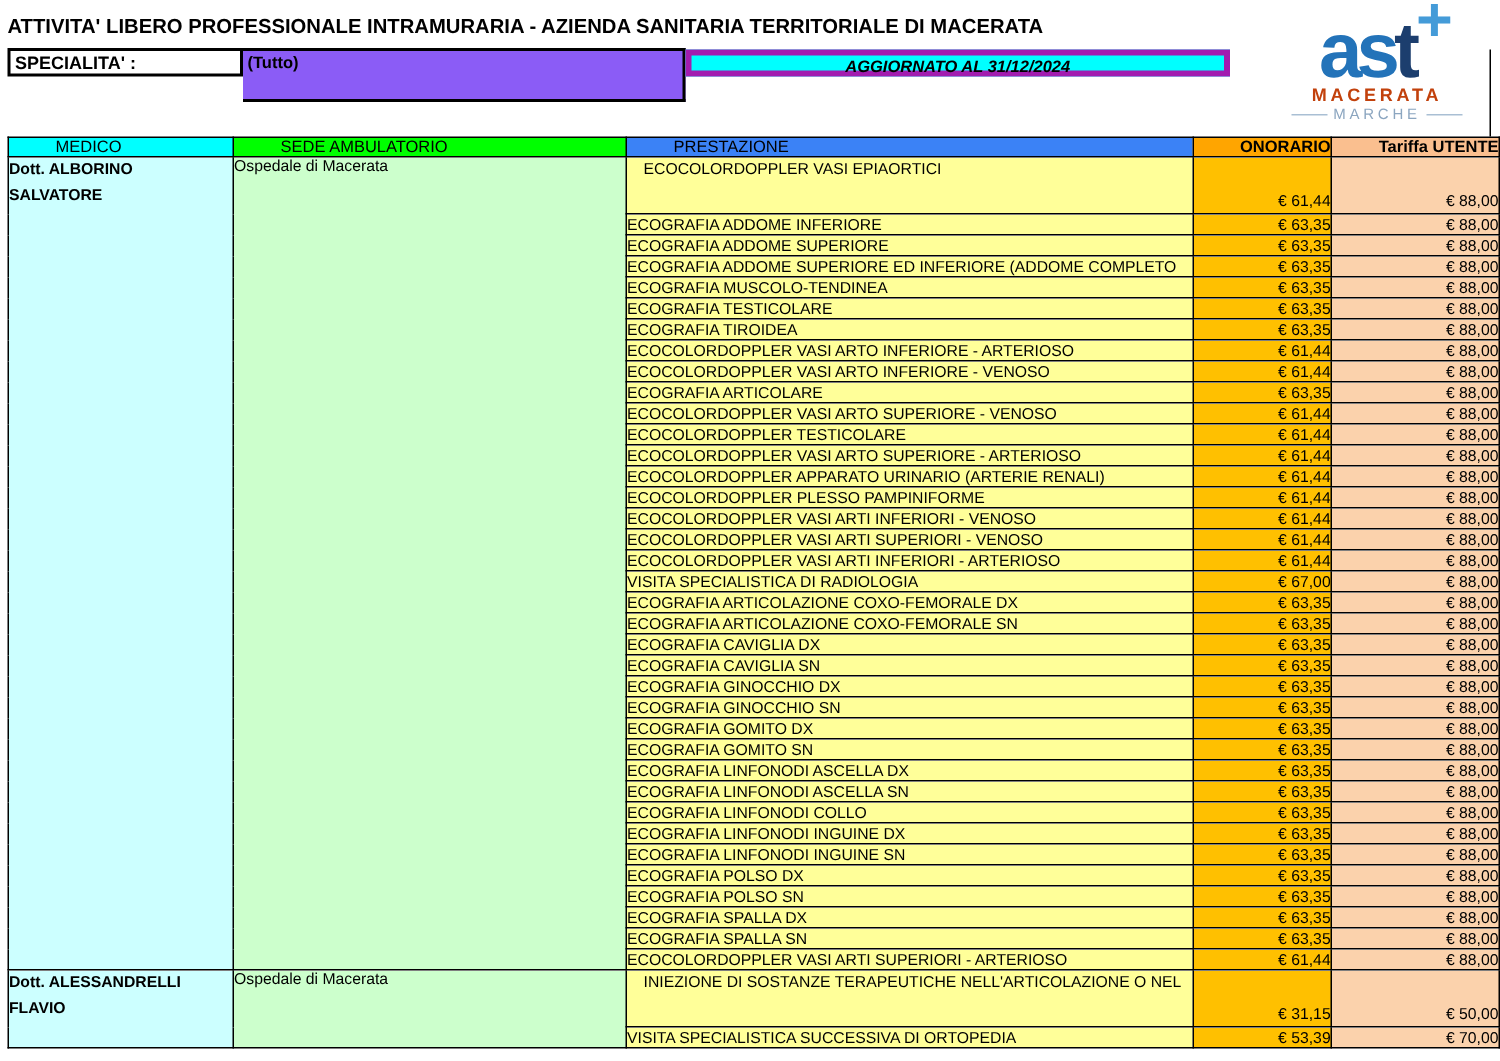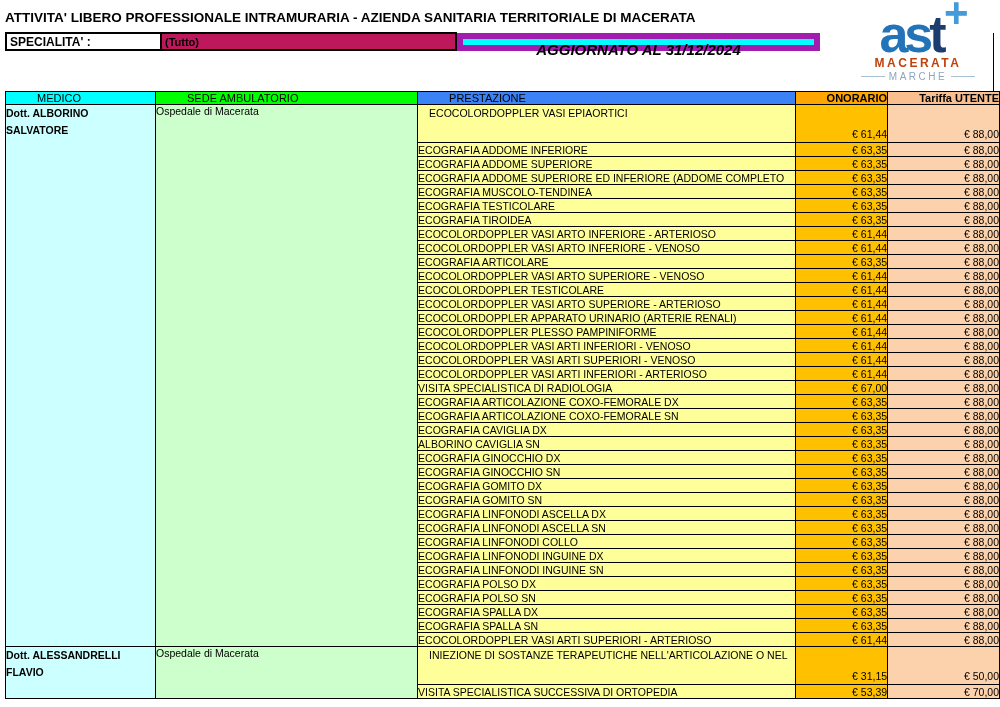--- a/index.html
+++ b/index.html
@@ -12,28 +12,28 @@
   .title {
     position: absolute; left: 5px; top: 10px;
     font-size: 13.5px; font-weight: bold; white-space: nowrap;
   }
   .f-label {
     position: absolute; left: 5px; top: 32px; width: 157px; height: 19px;
     background: #fff; border: 2px solid #000;
     font-size: 12px; font-weight: bold; padding: 1px 0 0 3px; white-space: nowrap;
   }
   .f-value {
-    position: absolute; left: 162px; top: 32px; width: 295px; height: 19px;
-    background: #be185d; border: 2px solid #000; border-left: none;
+    position: absolute; left: 162px; top: 32px; width: 295px; height: 36px;
+    background: #8b5cf6; border: 2px solid #000; border-left: none;
     font-size: 11px; font-weight: bold; padding: 2px 0 0 3px; white-space: nowrap;
   }
   .f-updated {
     position: absolute; left: 457px; top: 33px; width: 363px; height: 18px;
-    background: #00FFFF; border: 6px solid #a21caf;
-    font-size: 15px; font-weight: bold; font-style: italic;
+    background: #00FFFF; border: 4px solid #a21caf;
+    font-size: 11px; font-weight: bold; font-style: italic;
     text-align: center; padding-top: 2px; white-space: nowrap;
   }
   .right-tick {
     position: absolute; left: 993px; top: 33px; width: 1px; height: 58px;
     background: #000;
   }
   
   .logo { position: absolute; left: 842px; top: 6px; width: 152px; text-align: center; }
   .logo-word {
     position: relative; display: inline-block;
@@ -232,21 +232,21 @@
           <td class="prest">ECOGRAFIA ARTICOLAZIONE COXO-FEMORALE SN</td>
           <td class="onor">€ 63,35</td>
           <td class="tar">€ 88,00</td>
         </tr>
         <tr class="h-norm">
           <td class="prest">ECOGRAFIA CAVIGLIA DX</td>
           <td class="onor">€ 63,35</td>
           <td class="tar">€ 88,00</td>
         </tr>
         <tr class="h-norm">
-          <td class="prest">ALBORINO CAVIGLIA SN</td>
+          <td class="prest">ECOGRAFIA CAVIGLIA SN</td>
           <td class="onor">€ 63,35</td>
           <td class="tar">€ 88,00</td>
         </tr>
         <tr class="h-norm">
           <td class="prest">ECOGRAFIA GINOCCHIO DX</td>
           <td class="onor">€ 63,35</td>
           <td class="tar">€ 88,00</td>
         </tr>
         <tr class="h-norm">
           <td class="prest">ECOGRAFIA GINOCCHIO SN</td>

